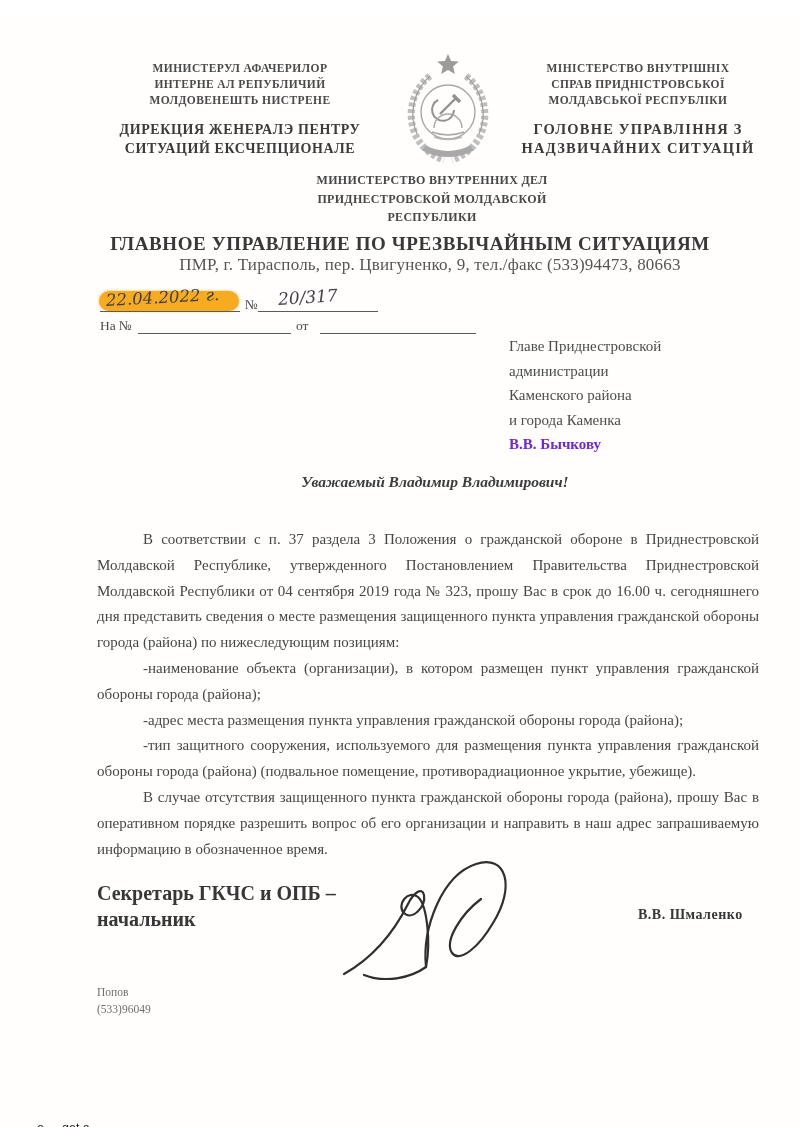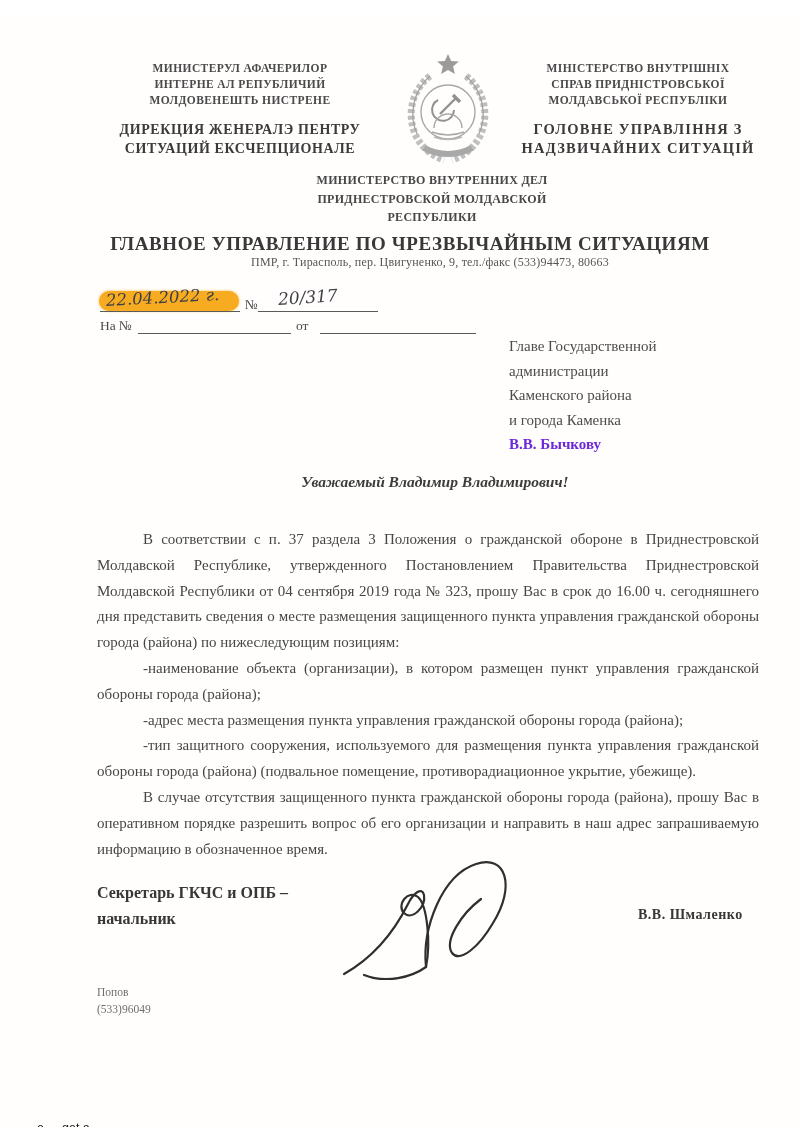--- a/index.html
+++ b/index.html
@@ -11,39 +11,39 @@
   }
   .abs { position:absolute; }
   .ctr { text-align:center; }
 
   
   .org-block { font-weight:bold; font-size:11.5px; line-height:16px; color:#4a4a4a; letter-spacing:.4px; }
   .dept-block { font-weight:bold; font-size:14px; line-height:19px; color:#3a3a3a; letter-spacing:.6px; }
   .dept-block.right { letter-spacing:1.2px; font-size:14.5px; }
   .center-org { font-weight:bold; font-size:12px; line-height:18.5px; color:#474747; letter-spacing:.3px; }
   .main-title { font-weight:bold; font-size:19px; letter-spacing:.6px; color:#383838; }
-  .addr-line { font-size:12px; color:#555; letter-spacing:.2px; }
+  .addr-line { font-size:17px; color:#555; letter-spacing:.2px; }
 
   
   .hl-pill { background:#f6ab20; border-radius:11px; box-shadow:0 0 3px rgba(246,171,32,.8); }
   .handwrite { font-family:"DejaVu Serif", serif; font-style:italic; color:#3e3e46; white-space:nowrap; }
   .u-line { border-bottom:1.2px solid #5a5a5a; height:1px; }
   .ref-label { font-size:13.5px; color:#4a4a4a; }
 
   
   .recipient { font-size:15px; line-height:24.5px; color:#4c4c4c; }
   .recipient .name { font-weight:bold; color:#6d28d9; }
 
   
   .salute { font-weight:bold; font-style:italic; font-size:15.5px; color:#3c3c3c; }
   .body-text { width:662px; font-size:15px; line-height:25.8px; color:#464646; text-align:justify; }
   .body-text p { text-indent:46px; margin:0; }
 
   
-  .sig-title { font-weight:bold; font-size:16px; line-height:26px; color:#373737; }
+  .sig-title { font-weight:bold; font-size:20px; line-height:26px; color:#373737; }
   .sig-name { font-weight:bold; font-size:14px; color:#373737; letter-spacing:.5px; }
 
   
   .contact { font-size:11.5px; line-height:17px; color:#6e6e6e; }
   .frag { font-family:"Liberation Sans", sans-serif; font-size:12.5px; color:#1c1c1c; }
   .red-bar { left:0; bottom:0; width:800px; height:6px; background:#ea3a23; }
 
   svg { display:block; }
 </style>
 </head>
@@ -112,21 +112,21 @@
   <div class="abs ref-label" style="left:245px; top:281px;">№</div>
   <div class="abs handwrite" style="left:278px; top:271px; font-size:17px; transform:rotate(-4deg);">20/317</div>
   <div class="abs u-line" style="left:258px; top:295px; width:120px;"></div>
 
   <div class="abs ref-label" style="left:100px; top:302px;">На №</div>
   <div class="abs u-line" style="left:138px; top:317px; width:153px;"></div>
   <div class="abs ref-label" style="left:296px; top:302px;">от</div>
   <div class="abs u-line" style="left:320px; top:317px; width:156px;"></div>
 
   <div class="abs recipient" style="left:509px; top:318px; width:250px;">
-    <div>Главе Государственной</div>
+    <div>Главе Приднестровской</div>
     <div>администрации</div>
     <div>Каменского района</div>
     <div>и города Каменка</div>
     <div class="name">В.В. Бычкову</div>
   </div>
 
   <div class="abs ctr salute" style="left:215px; top:457px; width:440px;">Уважаемый Владимир Владимирович!</div>
 
   <div class="abs body-text" style="left:97px; top:511px;">
     <p>В соответствии с п. 37 раздела 3 Положения о гражданской обороне в Приднестровской Молдавской Республике, утвержденного Постановлением Правительства Приднестровской Молдавской Республики от 04 сентября 2019 года № 323,  прошу Вас  в срок до 16.00 ч. сегодняшнего дня представить сведения о месте размещения защищенного пункта управления гражданской обороны города (района) по нижеследующим позициям:</p>

